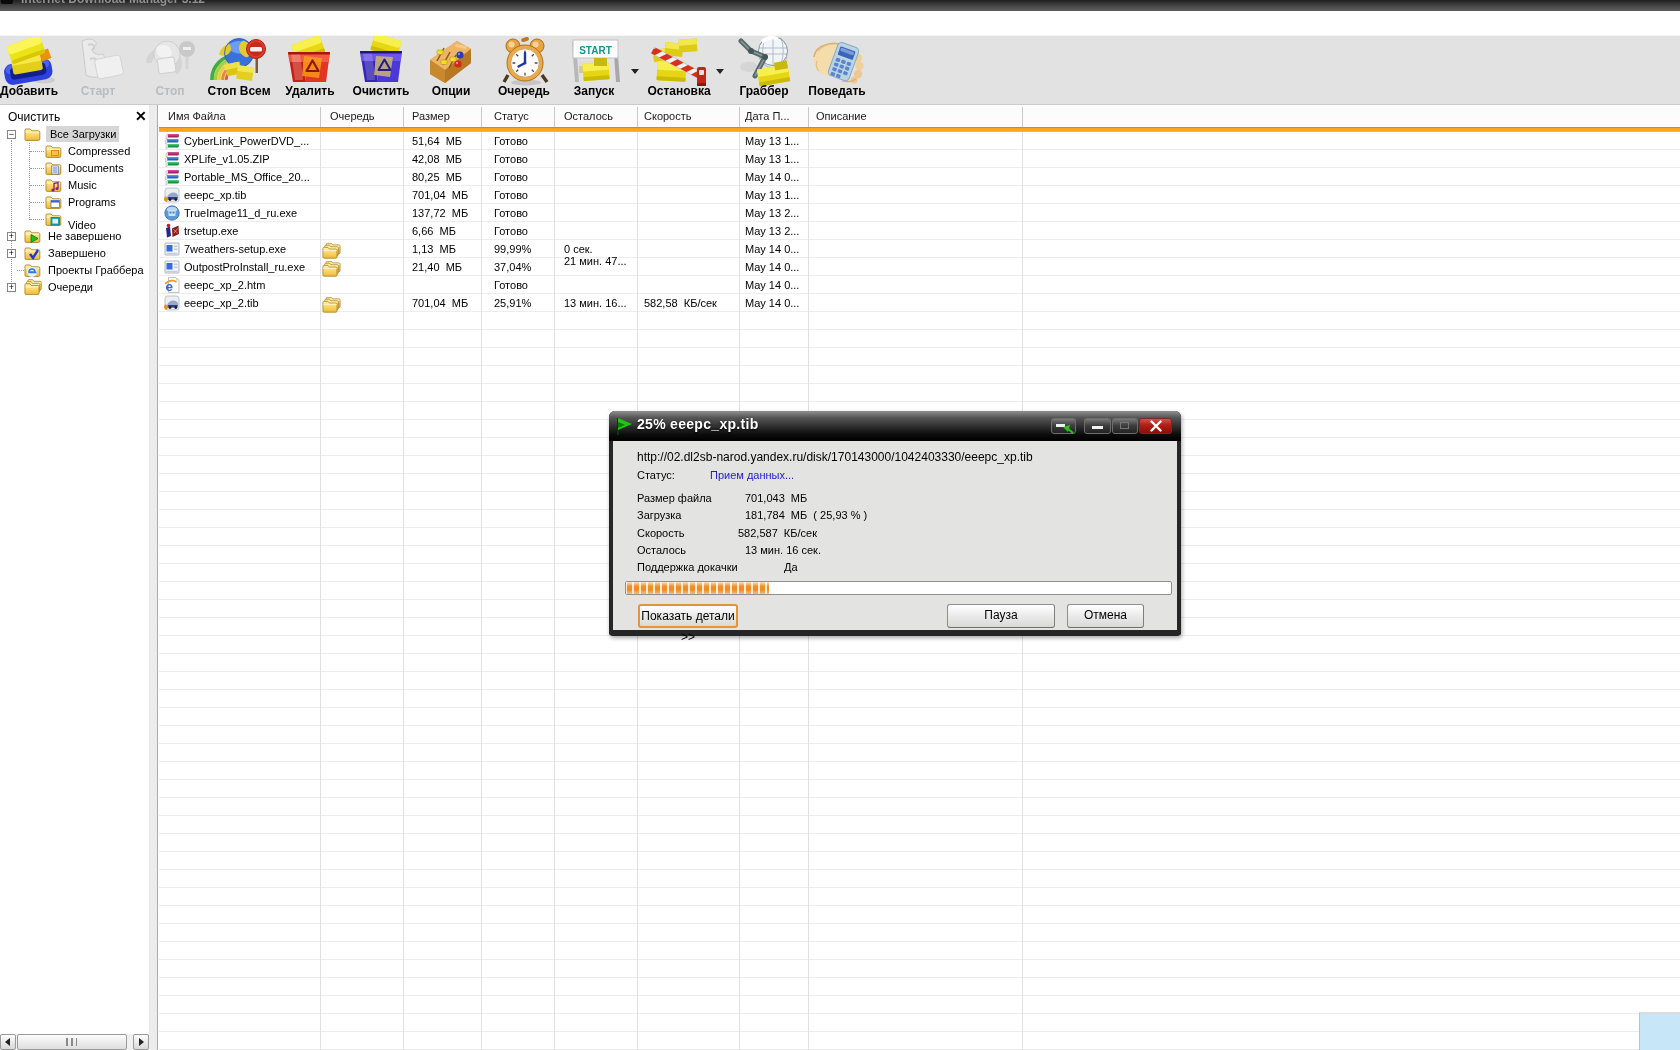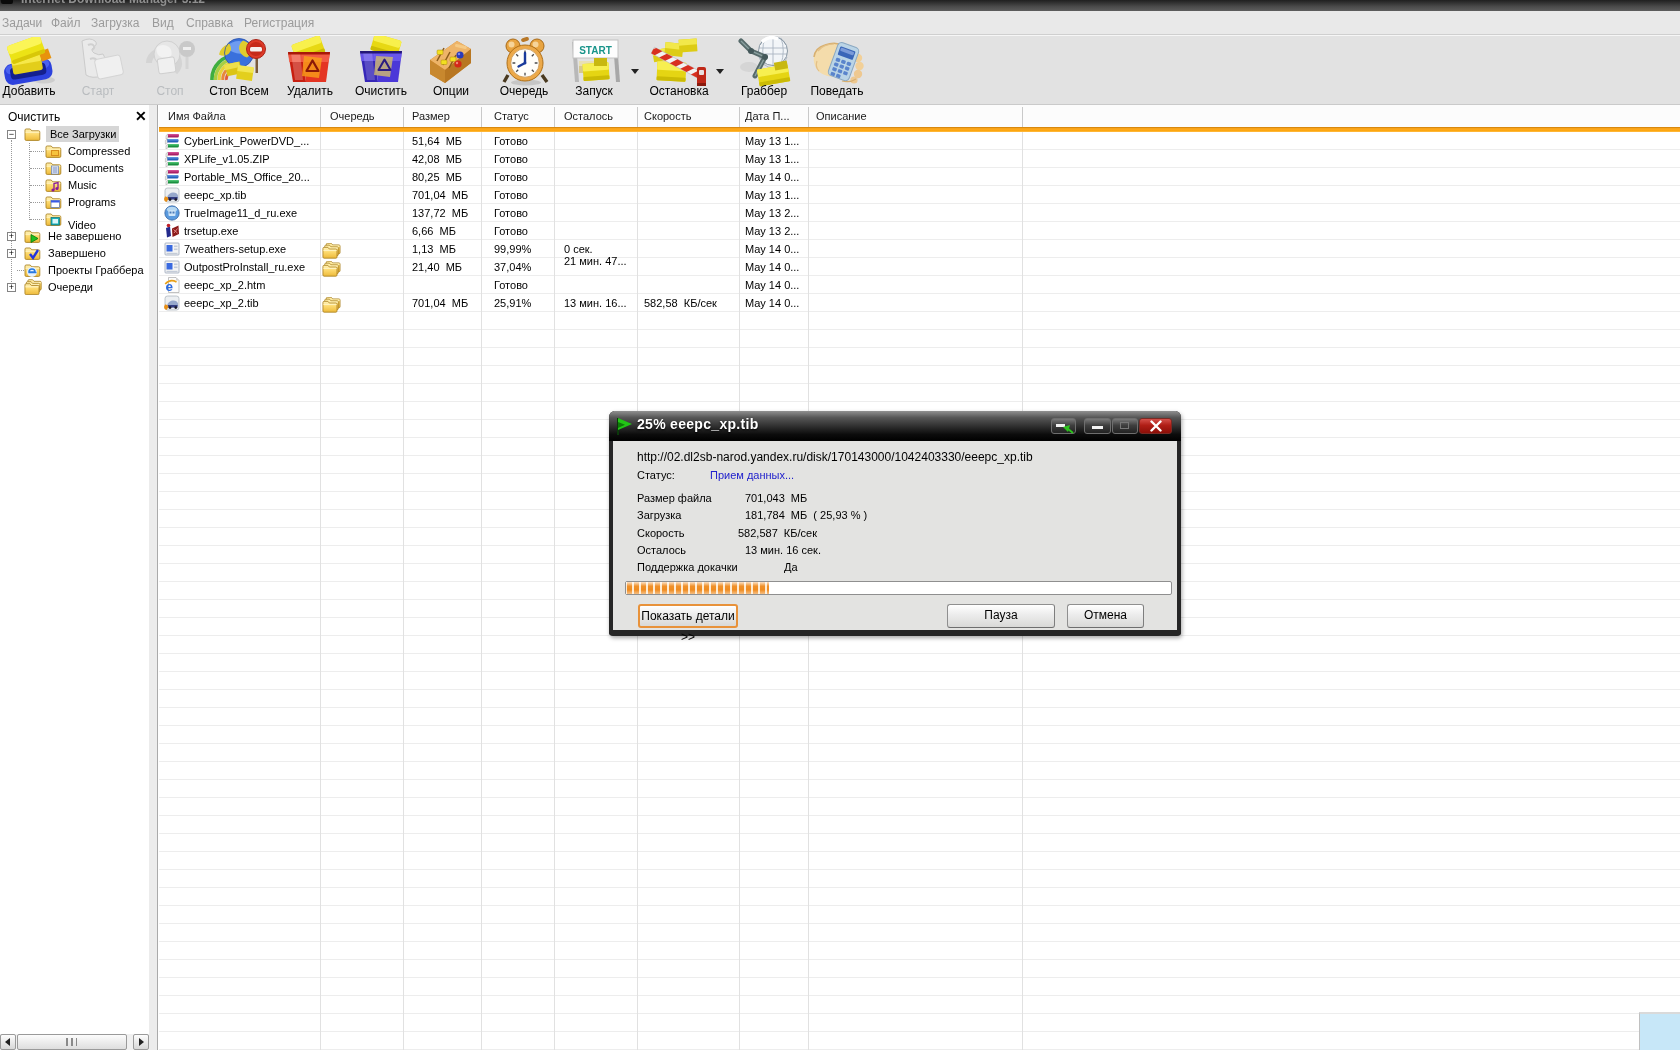--- a/index.html
+++ b/index.html
@@ -10,21 +10,21 @@
 
 #titlebar { left:0; top:0; width:1680px; height:11px; overflow:hidden;
   background:linear-gradient(#1f1f1f, #4a4a4a 60%, #5e5e5e 100%); }
 #titletext { left:21px; top:-8px; color:#8f8f8f; font-size:12px; font-weight:bold; }
 #menubar { left:0; top:11px; width:1680px; height:24px; background:#e9e9e9;
   border-bottom:1px solid #cfcfcf; }
 .mi { position:absolute; top:5px; font-size:12px; color:#9b9b9b; }
 #toolbar { left:0; top:35px; width:1680px; height:70px; background:#e2e2e2;
   border-top:1px solid #f6f6f6; border-bottom:1px solid #cacaca; }
 .tlabel { position:absolute; top:84px; font-size:12px; color:#000; white-space:nowrap;
-  transform:translateX(-50%); }
+  transform:translateX(-50%);font-weight:bold; }
 .tlabel.dis { color:#b9bcbf; }
 .drop { position:absolute; top:69px; width:0; height:0; border-left:4px solid transparent;
   border-right:4px solid transparent; border-top:5px solid #222; }
 
 #lpanel { left:0; top:105px; width:149px; height:945px; background:#fff; }
 #lhead { left:8px; top:110px; font-size:12px; color:#000; }
 #lx { left:135px; top:108px; font-size:14px; color:#000; font-weight:bold; }
 .trow { position:absolute; font-size:11px; color:#000; white-space:nowrap; }
 .ebox { position:absolute; width:9px; height:9px; background:#fff; border:1px solid #848484;
   font-size:9px; line-height:7px; text-align:center; color:#000; }
@@ -71,28 +71,20 @@
 #bluebox { left:1639px; top:1012px; width:41px; height:38px; background:#c7e7f8;
   border-top:2px solid #dadada; border-left:1px solid #c0c0c0; }
 </style>
 </head>
 <body>
 <div id="stage">
   <div class="a" id="titlebar">
       <div class="a" id="titletext">Internet Download Manager 5.12</div>
     <div class="a" style="left:1px;top:0;width:12px;height:4px;background:#0a0a0a;border-radius:0 0 2px 2px"></div>
   </div>
-  <div class="a" id="menubar">
-    <span class="mi" style="left:2px">Задачи</span>
-    <span class="mi" style="left:51px">Файл</span>
-    <span class="mi" style="left:91px">Загрузка</span>
-    <span class="mi" style="left:152px">Вид</span>
-    <span class="mi" style="left:186px">Справка</span>
-    <span class="mi" style="left:244px">Регистрация</span>
-  </div>
   <div class="a" id="toolbar"></div>
 
   <svg class="a" style="left:2px;top:37px" width="54" height="48" viewBox="0 0 54 48">
     <ellipse cx="42" cy="43" rx="11" ry="3.5" fill="#cdcdcd"></ellipse>
     <g transform="rotate(-10 27 33)">
       <rect x="2" y="24" width="48" height="21" rx="8" fill="#2d42dd"></rect>
       <rect x="4" y="25" width="44" height="9" rx="5" fill="#4a61ef"></rect>
       <rect x="8" y="28" width="36" height="12" rx="4" fill="#141f8e"></rect>
       <rect x="11" y="19" width="30" height="16" rx="2" fill="#e3ce1a"></rect>
       <rect x="11" y="19" width="30" height="7" rx="2" fill="#f6e84a"></rect>

